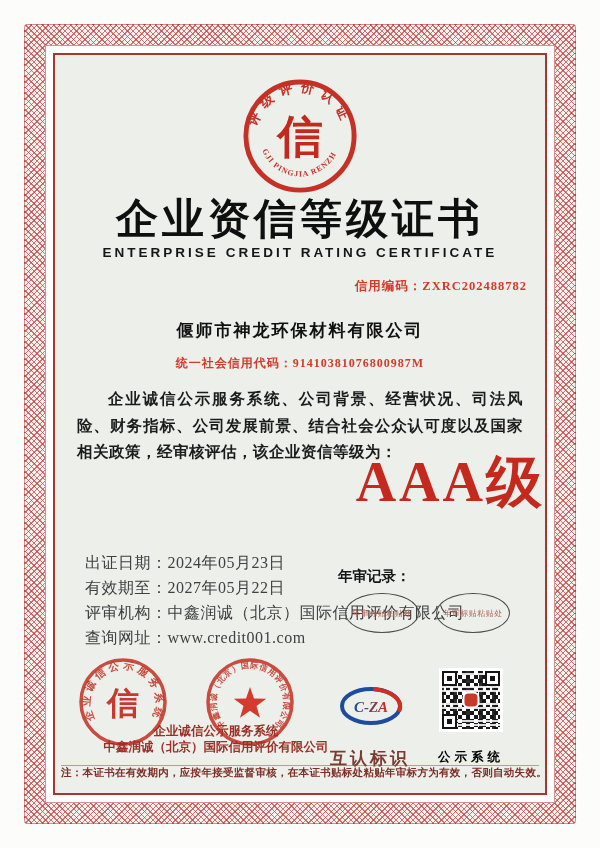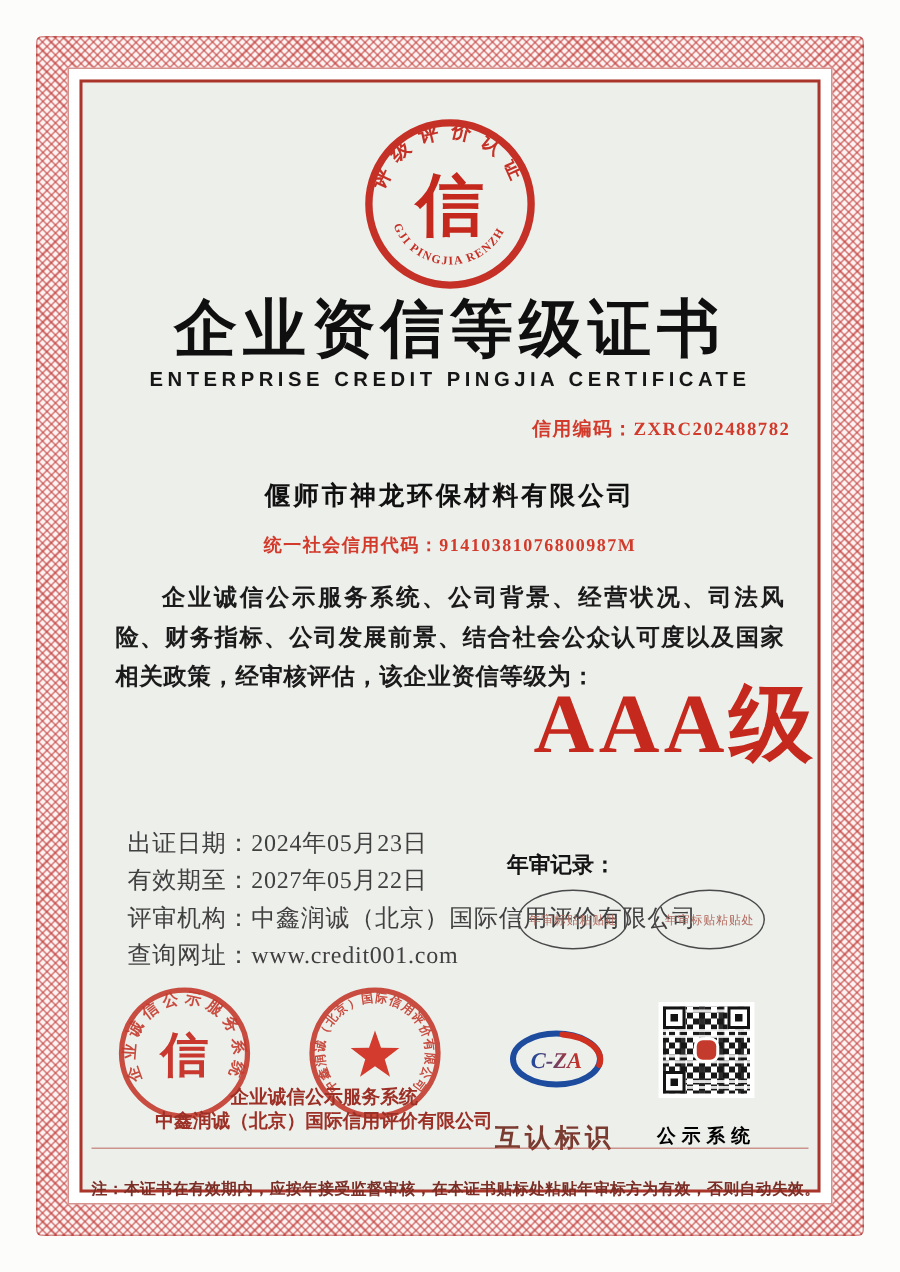--- a/index.html
+++ b/index.html
@@ -111,21 +111,21 @@
     position:absolute;left:50%;top:50%;width:13px;height:13px;transform:translate(-50%,-50%);
     background:#c43a2d;border-radius:4px;box-shadow:0 0 0 2px #fff;
   }
   .qr-label{
     position:absolute;top:694px;left:378px;width:76px;text-align:center;
     font-size:12.5px;font-weight:bold;color:#000000;letter-spacing:4px;white-space:nowrap;
   }
   
   .footer-note{
     position:absolute;top:710px;left:6px;right:6px;
-    border-top:1px solid rgba(169,58,46,.5);padding-top:20px;
+    border-top:1px solid rgba(169,58,46,.5);padding-top:0;
     text-align:center;font-size:10.5px;font-weight:bold;color:#7a2e26;
     letter-spacing:.3px;white-space:nowrap;
   }
   svg text{font-family:"Liberation Serif","DejaVu Serif",serif;}
 </style>
 </head>
 <body>
 
 <div class="lattice"></div>
 <div class="lattice-inner"></div>
@@ -143,21 +143,21 @@
         <textPath href="#arcTop" startOffset="50%" text-anchor="middle">评级评价认证</textPath>
       </text>
       <text font-size="8" font-weight="bold" fill="#c53126" letter-spacing="1">
         <textPath href="#arcBot" startOffset="50%" text-anchor="middle">PINGJI PINGJIA RENZHENG</textPath>
       </text>
       <text x="60" y="76" text-anchor="middle" font-size="46" font-weight="bold" fill="#c5291e">信</text>
     </svg>
   </div>
 
   <div class="cert-title">企业资信等级证书</div>
-  <div class="cert-subtitle">ENTERPRISE CREDIT PINGJIA CERTIFICATE</div>
+  <div class="cert-subtitle">ENTERPRISE CREDIT RATING CERTIFICATE</div>
   <div class="credit-code"><span>信用编码：</span><span>ZXRC202488782</span></div>
 
   <div class="company-name">偃师市神龙环保材料有限公司</div>
   <div class="uscc"><span>统一社会信用代码：</span><span>91410381076800987M</span></div>
 
   <div class="statement">企业诚信公示服务系统、公司背景、经营状况、司法风险、财务指标、公司发展前景、结合社会公众认可度以及国家相关政策，经审核评估，该企业资信等级为：</div>
   <div class="rating">AAA级</div>
 
   <div class="details">
     <div><span>出证日期：</span><span>2024年05月23日</span></div>

